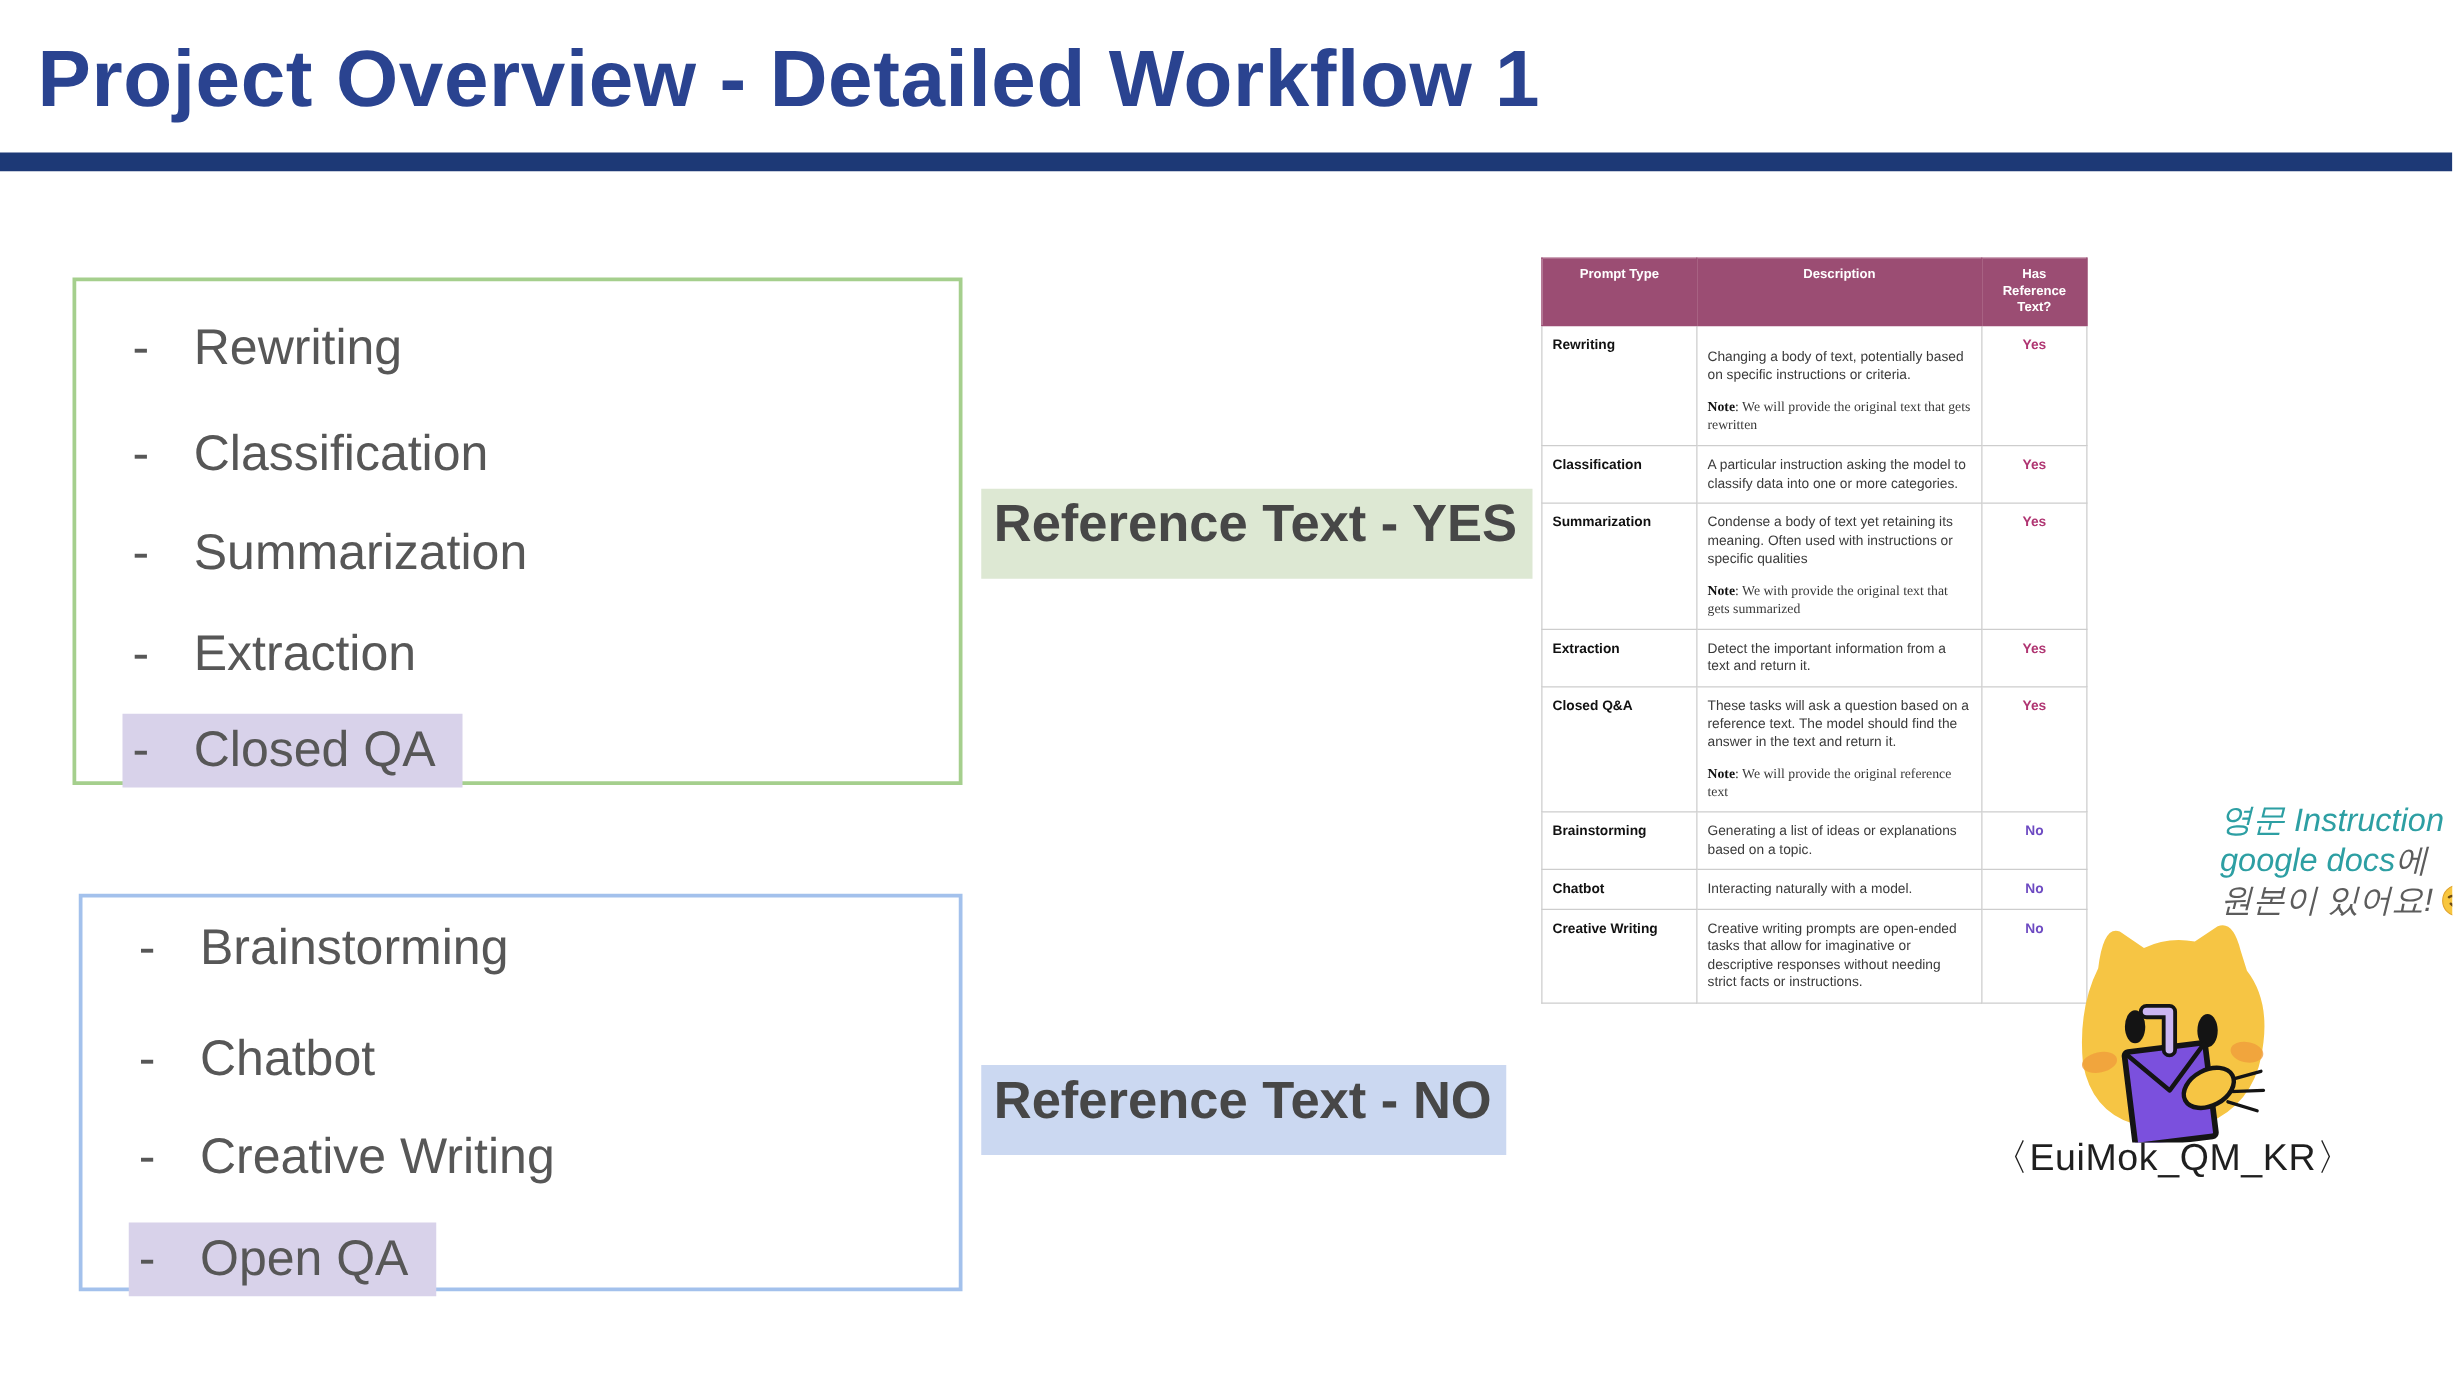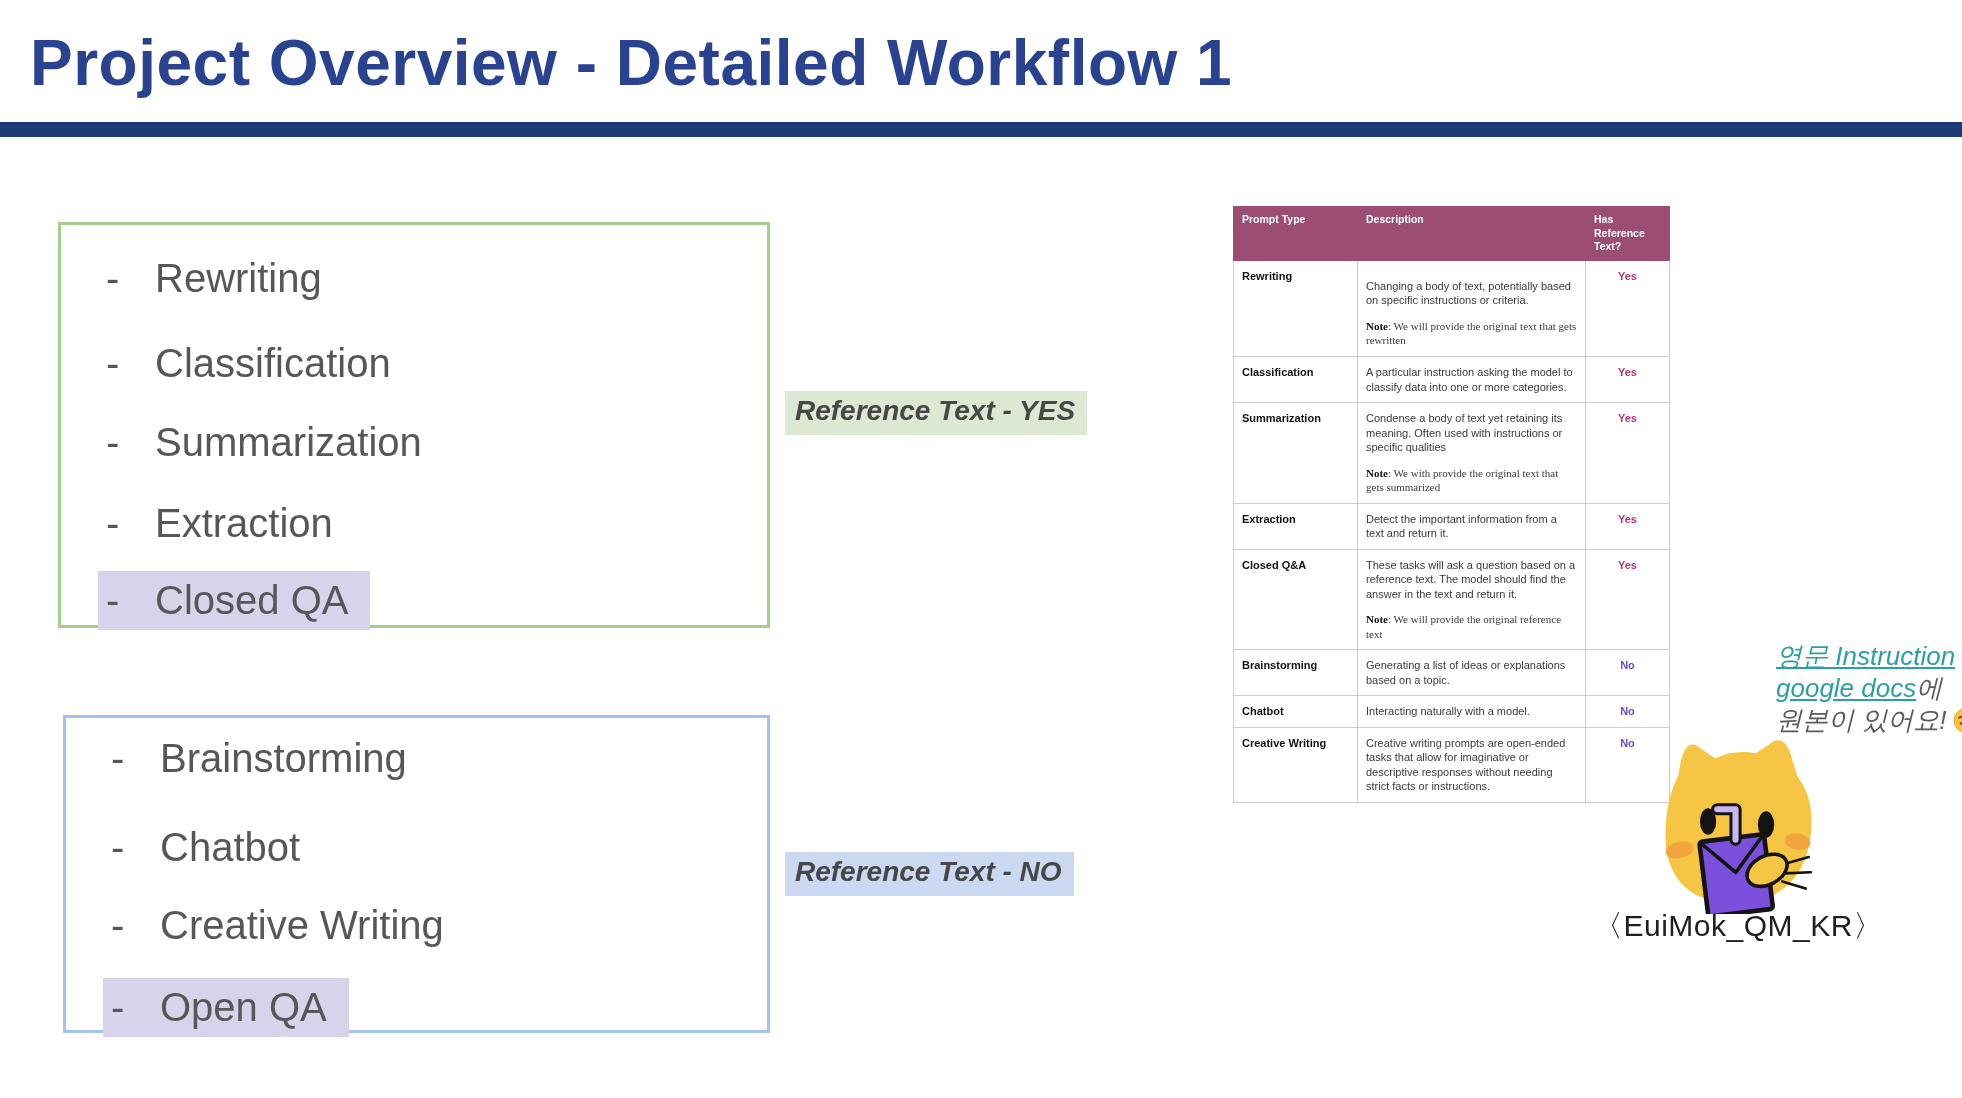--- a/index.html
+++ b/index.html
@@ -22,45 +22,45 @@
   
   .group{position:absolute;background:#fff;}
   .group.yes{left:58px;top:222px;width:712px;height:406px;border:3px solid var(--green-border);}
   .group.no{left:63px;top:715px;width:707px;height:318px;border:3px solid var(--blue-border);}
   .li{position:absolute;left:37px;display:flex;align-items:flex-start;
       padding:7px 22px 7px 8px;font-size:40px;line-height:45px;color:var(--item-gray);}
   .li .dash{display:inline-block;width:49px;}
   .li.hl{background:var(--lavender);}
 
   
-  .tag{position:absolute;font-size:28px;font-weight:700;font-style:italic;
-       color:var(--label-text);padding:4px 12px 8px 10px;}
+  .tag{position:absolute;font-size:42px;font-weight:700;
+       color:var(--label-text);padding:4px 12px 20px 10px;}
   .tag.yes{left:785px;top:391px;background:var(--yes-label-bg);}
   .tag.no{left:785px;top:852px;background:var(--no-label-bg);}
 
   
   .table-wrap{position:absolute;left:1233px;top:206px;width:436px;}
   table{border-collapse:collapse;width:100%;table-layout:fixed;}
   col.c1{width:124px;} col.c2{width:228px;} col.c3{width:84px;}
-  th{background:var(--table-header-bg);color:#fff;font-size:10.5px;text-align:left;
+  th{background:var(--table-header-bg);color:#fff;font-size:10.5px;text-align:center;
      padding:6px 8px;vertical-align:top;line-height:1.3;border:1px solid var(--table-header-bg);}
   td{border:1px solid #cdcdcd;font-size:11px;color:#3a3a3a;padding:8px 8px;
      vertical-align:top;line-height:1.32;background:#fff;}
   td.type{font-weight:700;color:#111;}
   td.ref{text-align:center;font-weight:700;}
   td.ref.yes{color:var(--table-yes);}
   td.ref.no{color:var(--table-no);}
   td .note{margin-top:11px;font-family:Liberation Serif, serif;}
   td .note b{color:#111;}
   tr.tall td.desc{padding-top:18px;}
 
   
   .annotation{position:absolute;left:1776px;top:640px;width:190px;font-size:26px;
               font-style:italic;line-height:32px;color:#5c5c5c;white-space:nowrap;}
-  .annotation a{color:var(--link-teal);text-decoration:underline;cursor:pointer;}
+  .annotation a{color:var(--link-teal);cursor:pointer;}
   .wink{vertical-align:-5px;margin-left:7px;}
 
   
   .cat{position:absolute;left:1645px;top:736px;width:178px;height:178px;}
   .cat-caption{position:absolute;left:1593px;top:906px;width:272px;text-align:right;
                font-size:30px;color:#1f1f1f;letter-spacing:0.5px;}
 </style>
 </head>
 <body>
 

